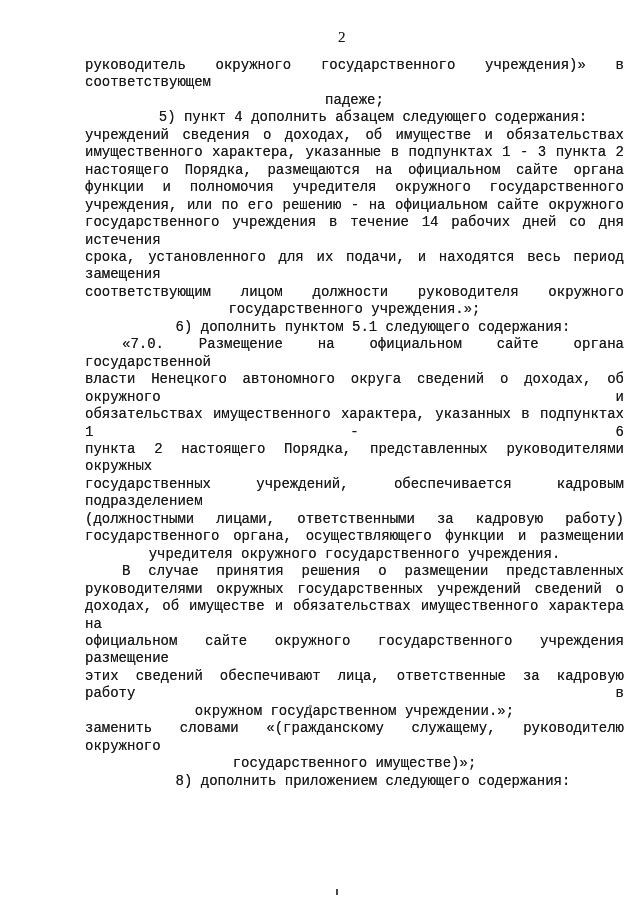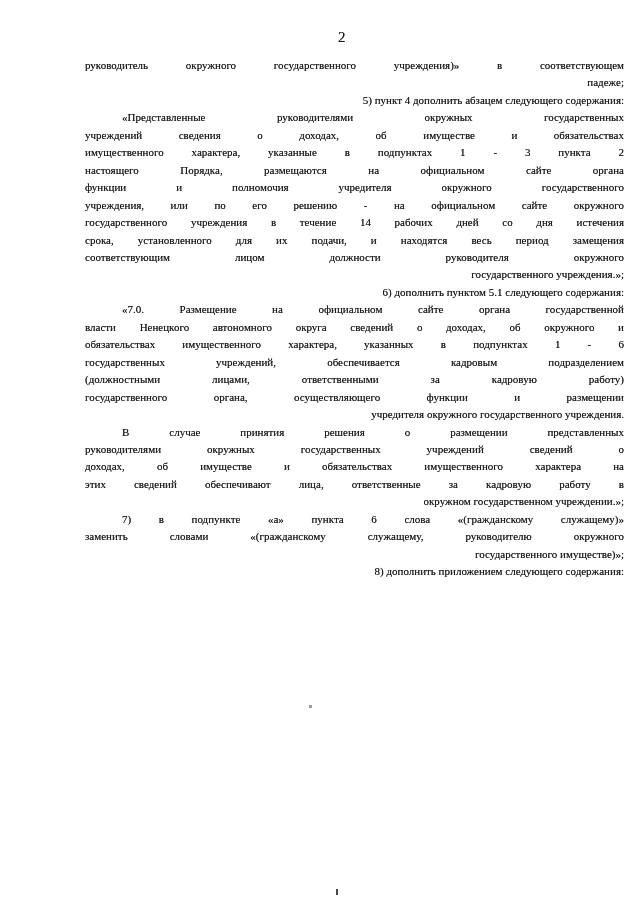--- a/index.html
+++ b/index.html
@@ -21,27 +21,28 @@
     left: 338px;
     font-size: 15px;
     color: #1a1a1a;
     text-shadow: 0 0 0.4px rgba(0,0,0,0.6);
   }
   .text-block {
     position: absolute;
     left: 85px;
     top: 57px;
     width: 539px;
-    font-size: 11px;
+    font-size: 14px;
     line-height: 17.45px;
     color: #181818;
     text-shadow: 0 0 0.45px rgba(0,0,0,0.65);
+    font-family: Liberation Mono, monospace;
   }
   .ln {
-    text-align: right;
+    text-align: center;
     min-height: 17.45px;
   }
   .ln.j {
     text-align: justify;
     text-align-last: justify;
     text-justify: inter-word;
   }
   .ln.ind {
     text-indent: 37px;
   }
@@ -66,44 +67,44 @@
 <body>
 
 <div class="page">
 
   <div class="pageno">2</div>
 
   <div class="text-block">
     <div class="ln j">руководитель окружного государственного учреждения)» в соответствующем</div>
     <div class="ln">падеже;</div>
     <div class="ln ind">5) пункт 4 дополнить абзацем следующего содержания:</div>
-    <div class="ln ind j">«Представленные руководителями окружных государственных</div>
     <div class="ln j">учреждений сведения о доходах, об имуществе и обязательствах</div>
     <div class="ln j">имущественного характера, указанные в подпунктах 1 - 3 пункта 2</div>
     <div class="ln j">настоящего Порядка, размещаются на официальном сайте органа</div>
     <div class="ln j">функции и полномочия учредителя окружного государственного</div>
     <div class="ln j">учреждения, или по его решению - на официальном сайте окружного</div>
     <div class="ln j">государственного учреждения в течение 14 рабочих дней со дня истечения</div>
     <div class="ln j">срока, установленного для их подачи, и находятся весь период замещения</div>
     <div class="ln j">соответствующим лицом должности руководителя окружного</div>
     <div class="ln">государственного учреждения.»;</div>
     <div class="ln ind">6) дополнить пунктом 5.1 следующего содержания:</div>
     <div class="ln ind j">«7.0. Размещение на официальном сайте органа государственной</div>
     <div class="ln j">власти Ненецкого автономного округа сведений о доходах, об окружного и</div>
     <div class="ln j">обязательствах имущественного характера, указанных в подпунктах 1 - 6</div>
+    <div class="ln j">пункта 2 настоящего Порядка, представленных руководителями окружных</div>
     <div class="ln j">государственных учреждений, обеспечивается кадровым подразделением</div>
     <div class="ln j">(должностными лицами, ответственными за кадровую работу)</div>
     <div class="ln j">государственного органа, осуществляющего функции и размещении</div>
     <div class="ln">учредителя окружного государственного учреждения.</div>
     <div class="ln ind j">В случае принятия решения о размещении представленных</div>
     <div class="ln j">руководителями окружных государственных учреждений сведений о</div>
     <div class="ln j">доходах, об имуществе и обязательствах имущественного характера на</div>
+    <div class="ln j">официальном сайте окружного государственного учреждения размещение</div>
     <div class="ln j">этих сведений обеспечивают лица, ответственные за кадровую работу в</div>
     <div class="ln">окружном государственном учреждении.»;</div>
-    <div class="ln ind j">7) в подпункте «а» пункта 6 слова «(гражданскому служащему)»</div>
     <div class="ln j">заменить словами «(гражданскому служащему, руководителю окружного</div>
     <div class="ln">государственного имуществе)»;</div>
     <div class="ln ind">8) дополнить приложением следующего содержания:</div>
   </div>
 
   <div class="speck-a"></div>
   <div class="speck-b"></div>
 
 </div>
 

